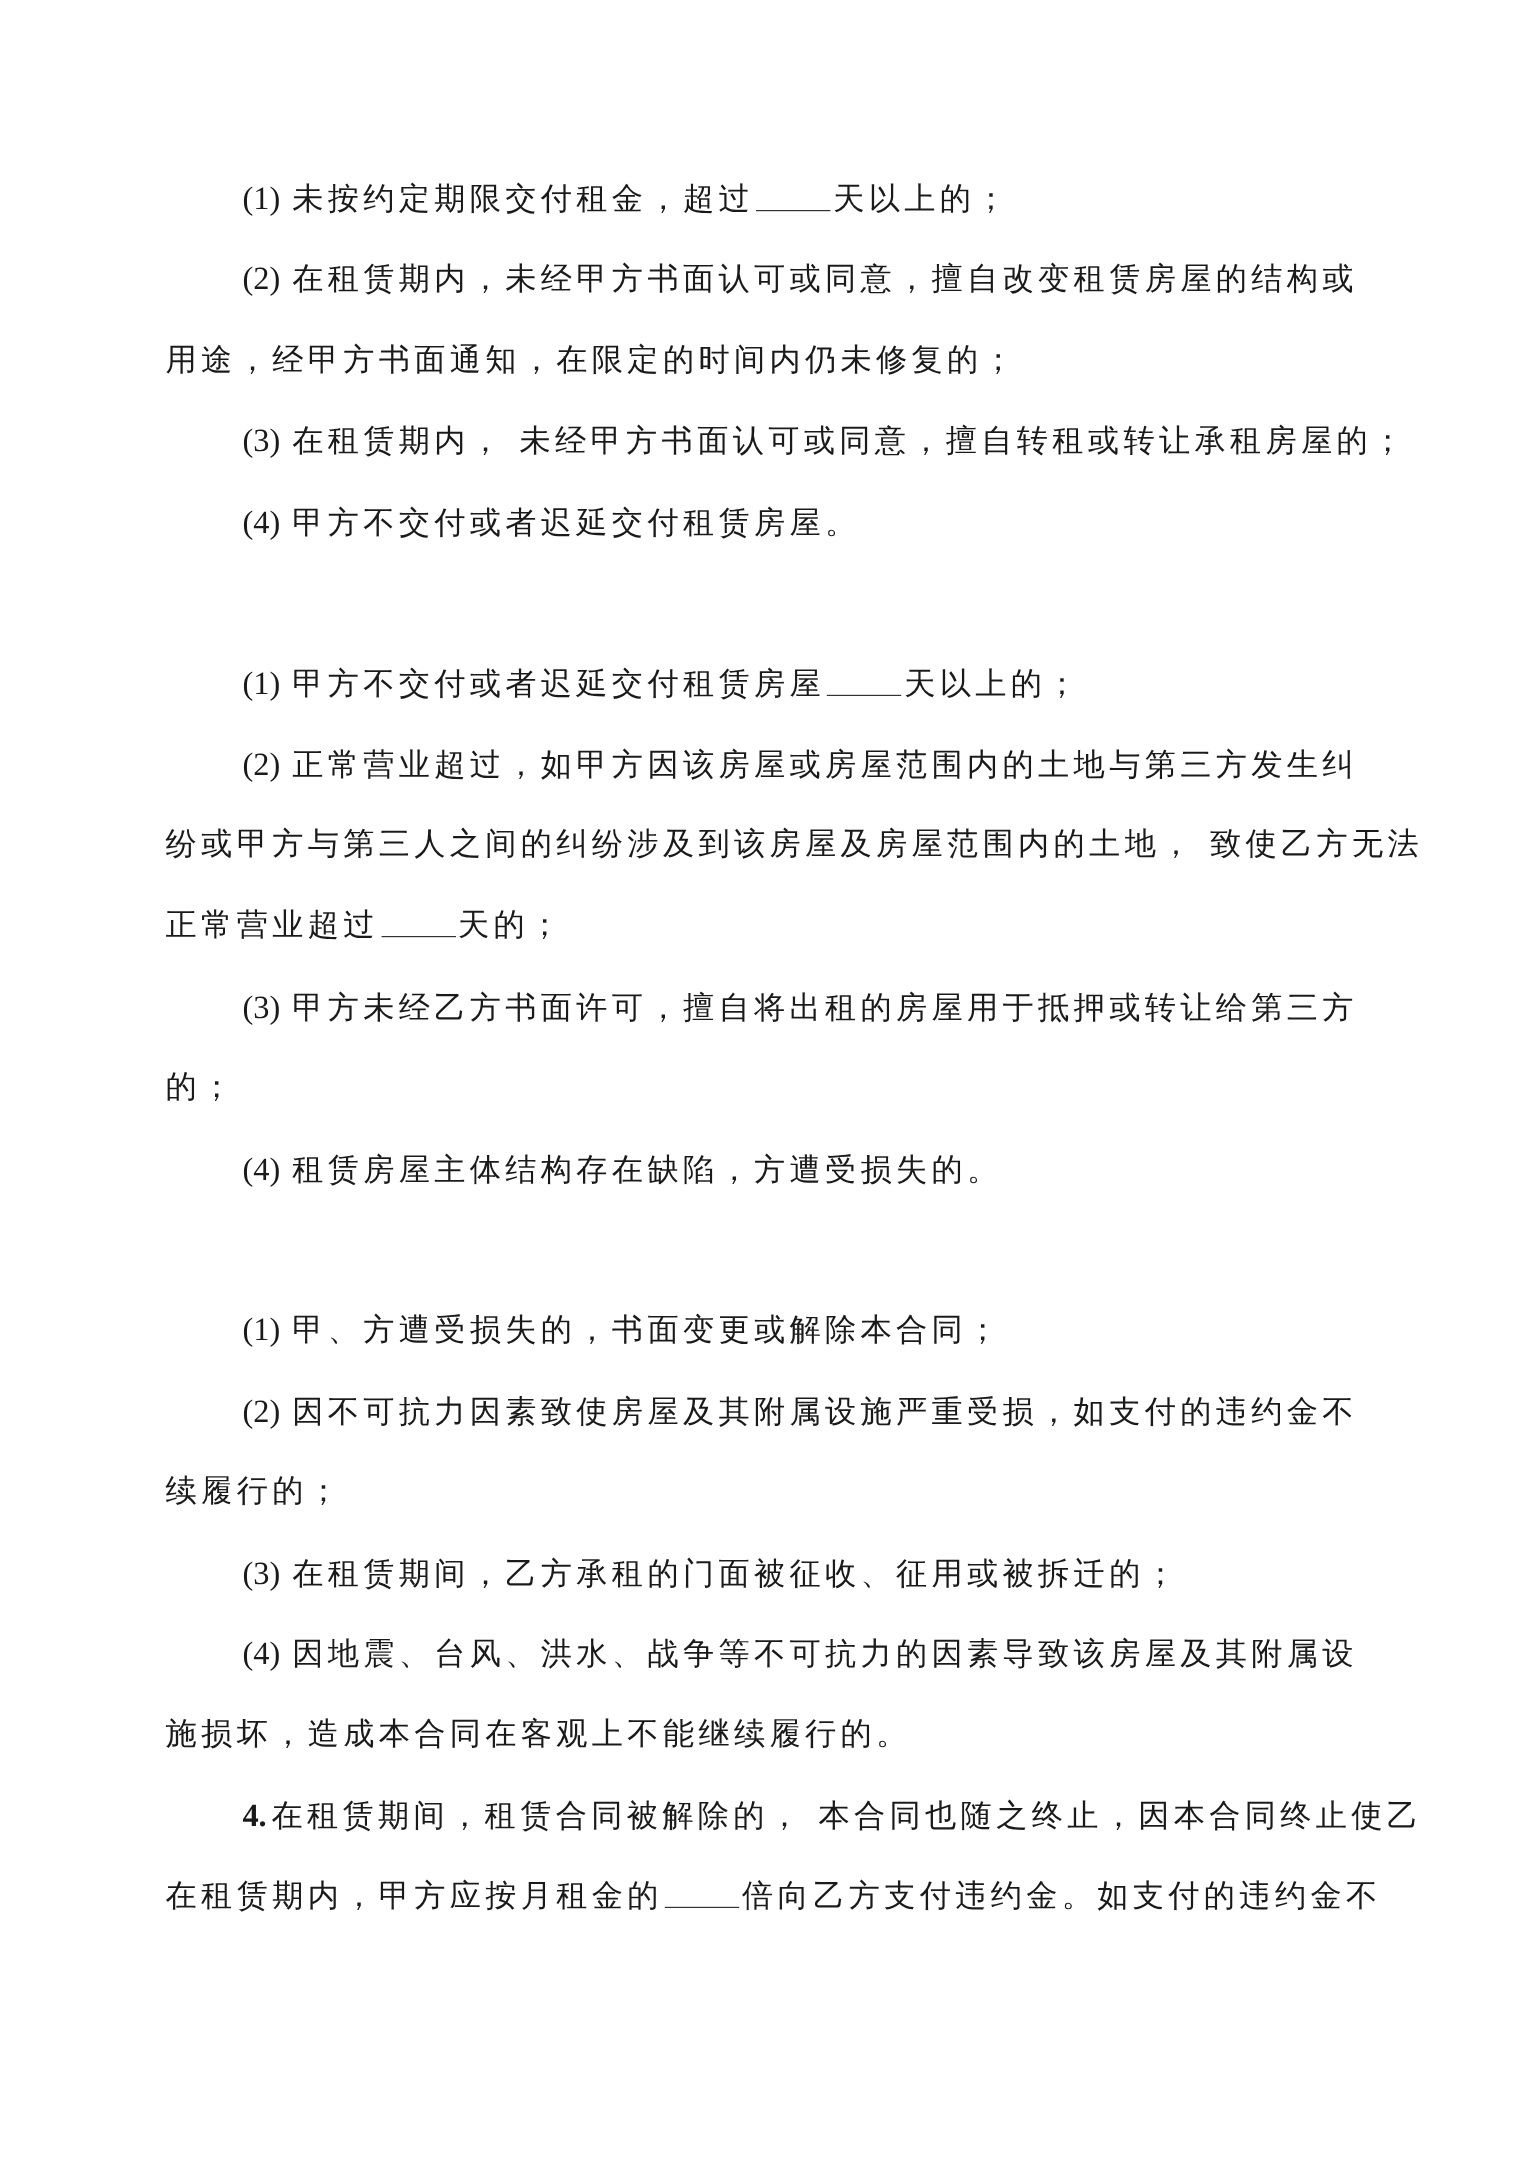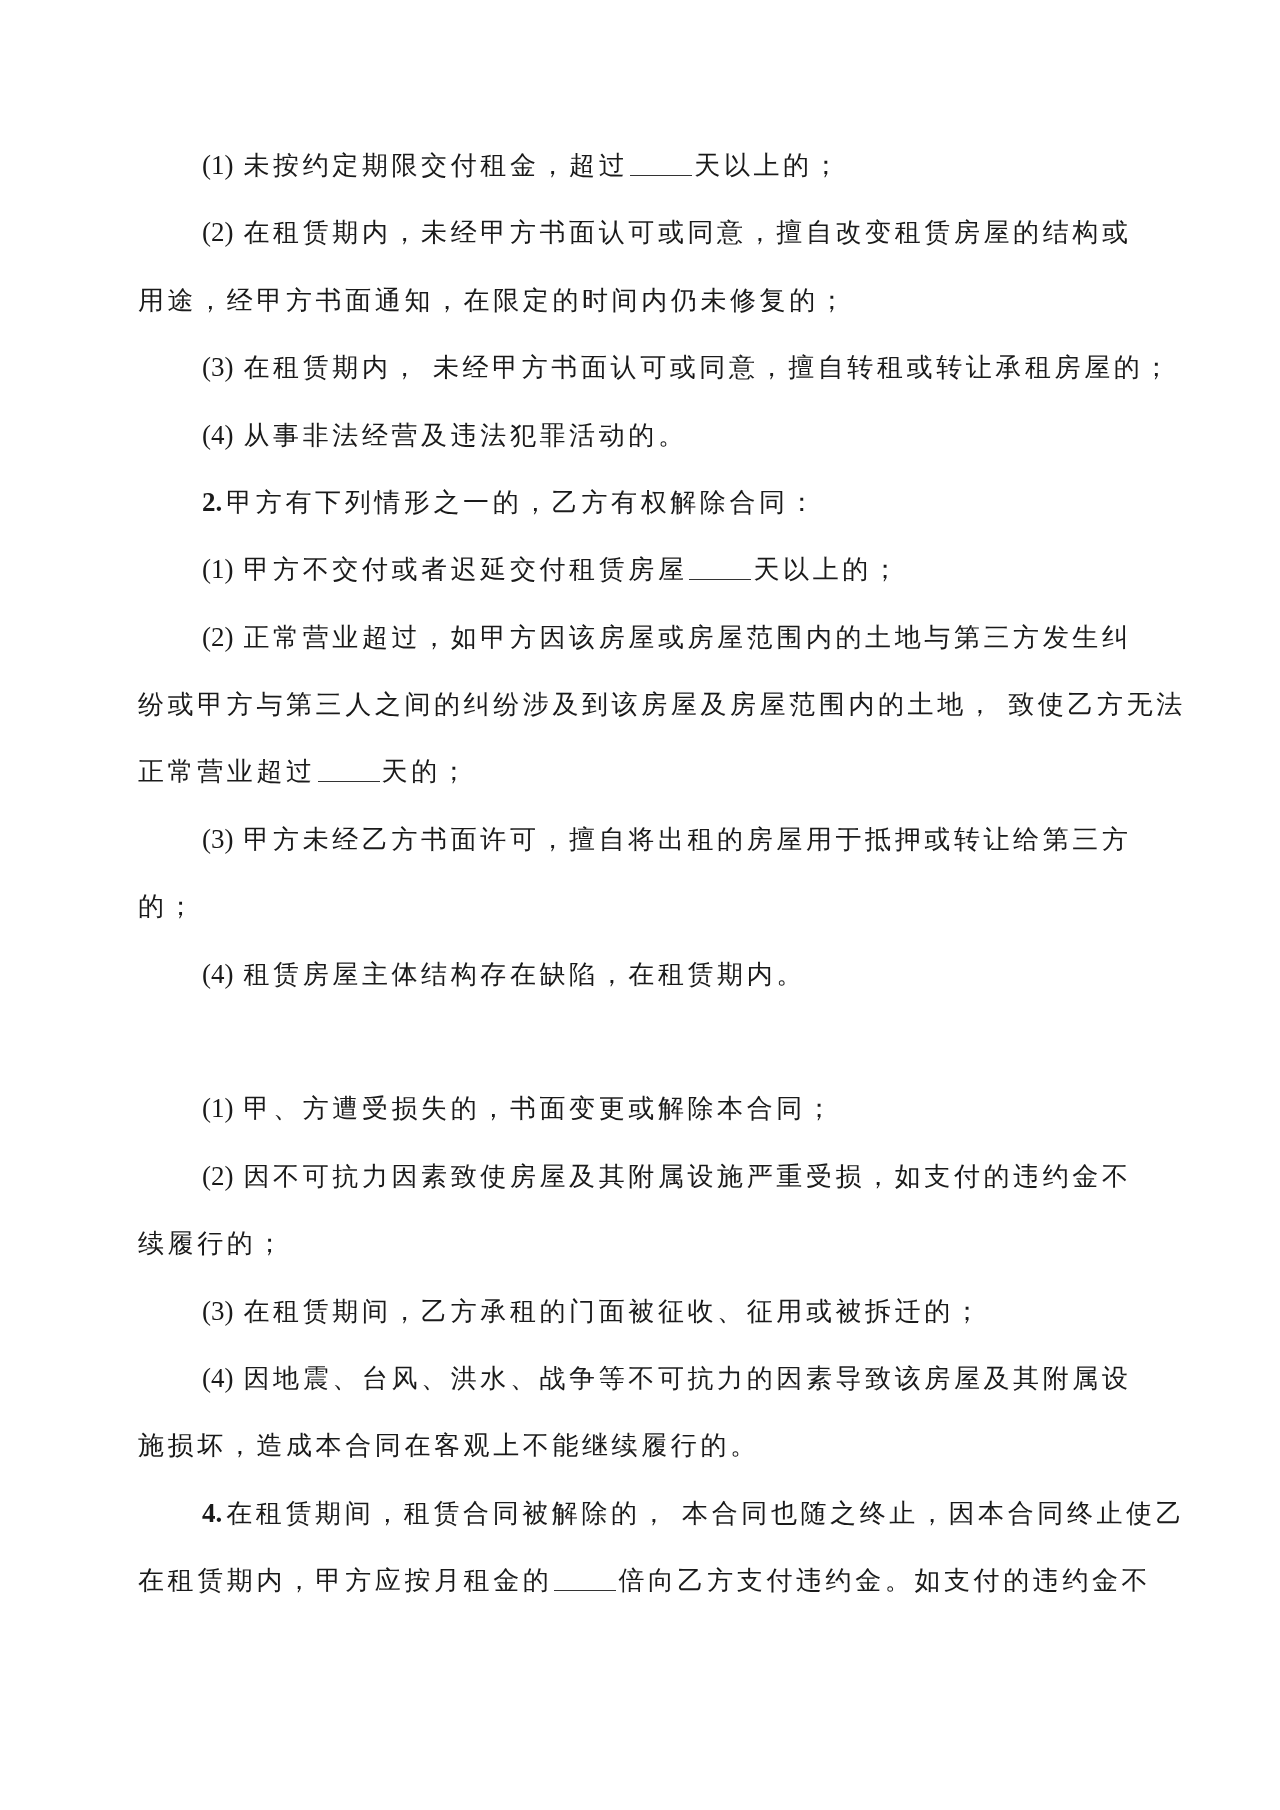--- a/index.html
+++ b/index.html
@@ -73,26 +73,23 @@
 
   <div class="line" style="top:280px">
     <span>用途，经甲方书面通知，在限定的时间内仍未修复的；</span>
   </div>
 
   <div class="line indent" style="top:347px">
     <span class="num paren">(3)</span><span>在租赁期内， 未经甲方书面认可或同意，擅自转租或转让承租房屋的；</span>
   </div>
 
   <div class="line indent" style="top:415px">
-    <span class="num paren">(4)</span><span>从事非法经营及违法犯罪活动的。</span>
+    <span class="num paren">(4)</span><span>甲方不交付或者迟延交付租赁房屋。</span>
   </div>
 
-  <div class="line indent" style="top:482px">
-    <span class="num section">2.</span><span>甲方有下列情形之一的，乙方有权解除合同：</span>
-  </div>
 
   <div class="line indent" style="top:549px">
     <span class="num paren">(1)</span><span>甲方不交付或者迟延交付租赁房屋</span><span class="blank"></span><span>天以上的；</span>
   </div>
 
   <div class="line indent" style="top:617px">
     <span class="num paren">(2)</span><span>正常营业超过，如甲方因该房屋或房屋范围内的土地与第三方发生纠</span>
   </div>
 
   <div class="line" style="top:751px">
@@ -105,21 +102,21 @@
 
   <div class="line indent" style="top:819px">
     <span class="num paren">(3)</span><span>甲方未经乙方书面许可，擅自将出租的房屋用于抵押或转让给第三方</span>
   </div>
 
   <div class="line" style="top:886px">
     <span>的；</span>
   </div>
 
   <div class="line indent" style="top:954px">
-    <span class="num paren">(4)</span><span>租赁房屋主体结构存在缺陷，在租赁期内。</span>
+    <span class="num paren">(4)</span><span>租赁房屋主体结构存在缺陷，方遭受损失的。</span>
   </div>
 
 
   <div class="line indent" style="top:1088px">
     <span class="num paren">(1)</span><span>甲、方遭受损失的，书面变更或解除本合同；</span>
   </div>
 
   <div class="line indent" style="top:1156px">
     <span class="num paren">(2)</span><span>因不可抗力因素致使房屋及其附属设施严重受损，如支付的违约金不</span>
   </div>

